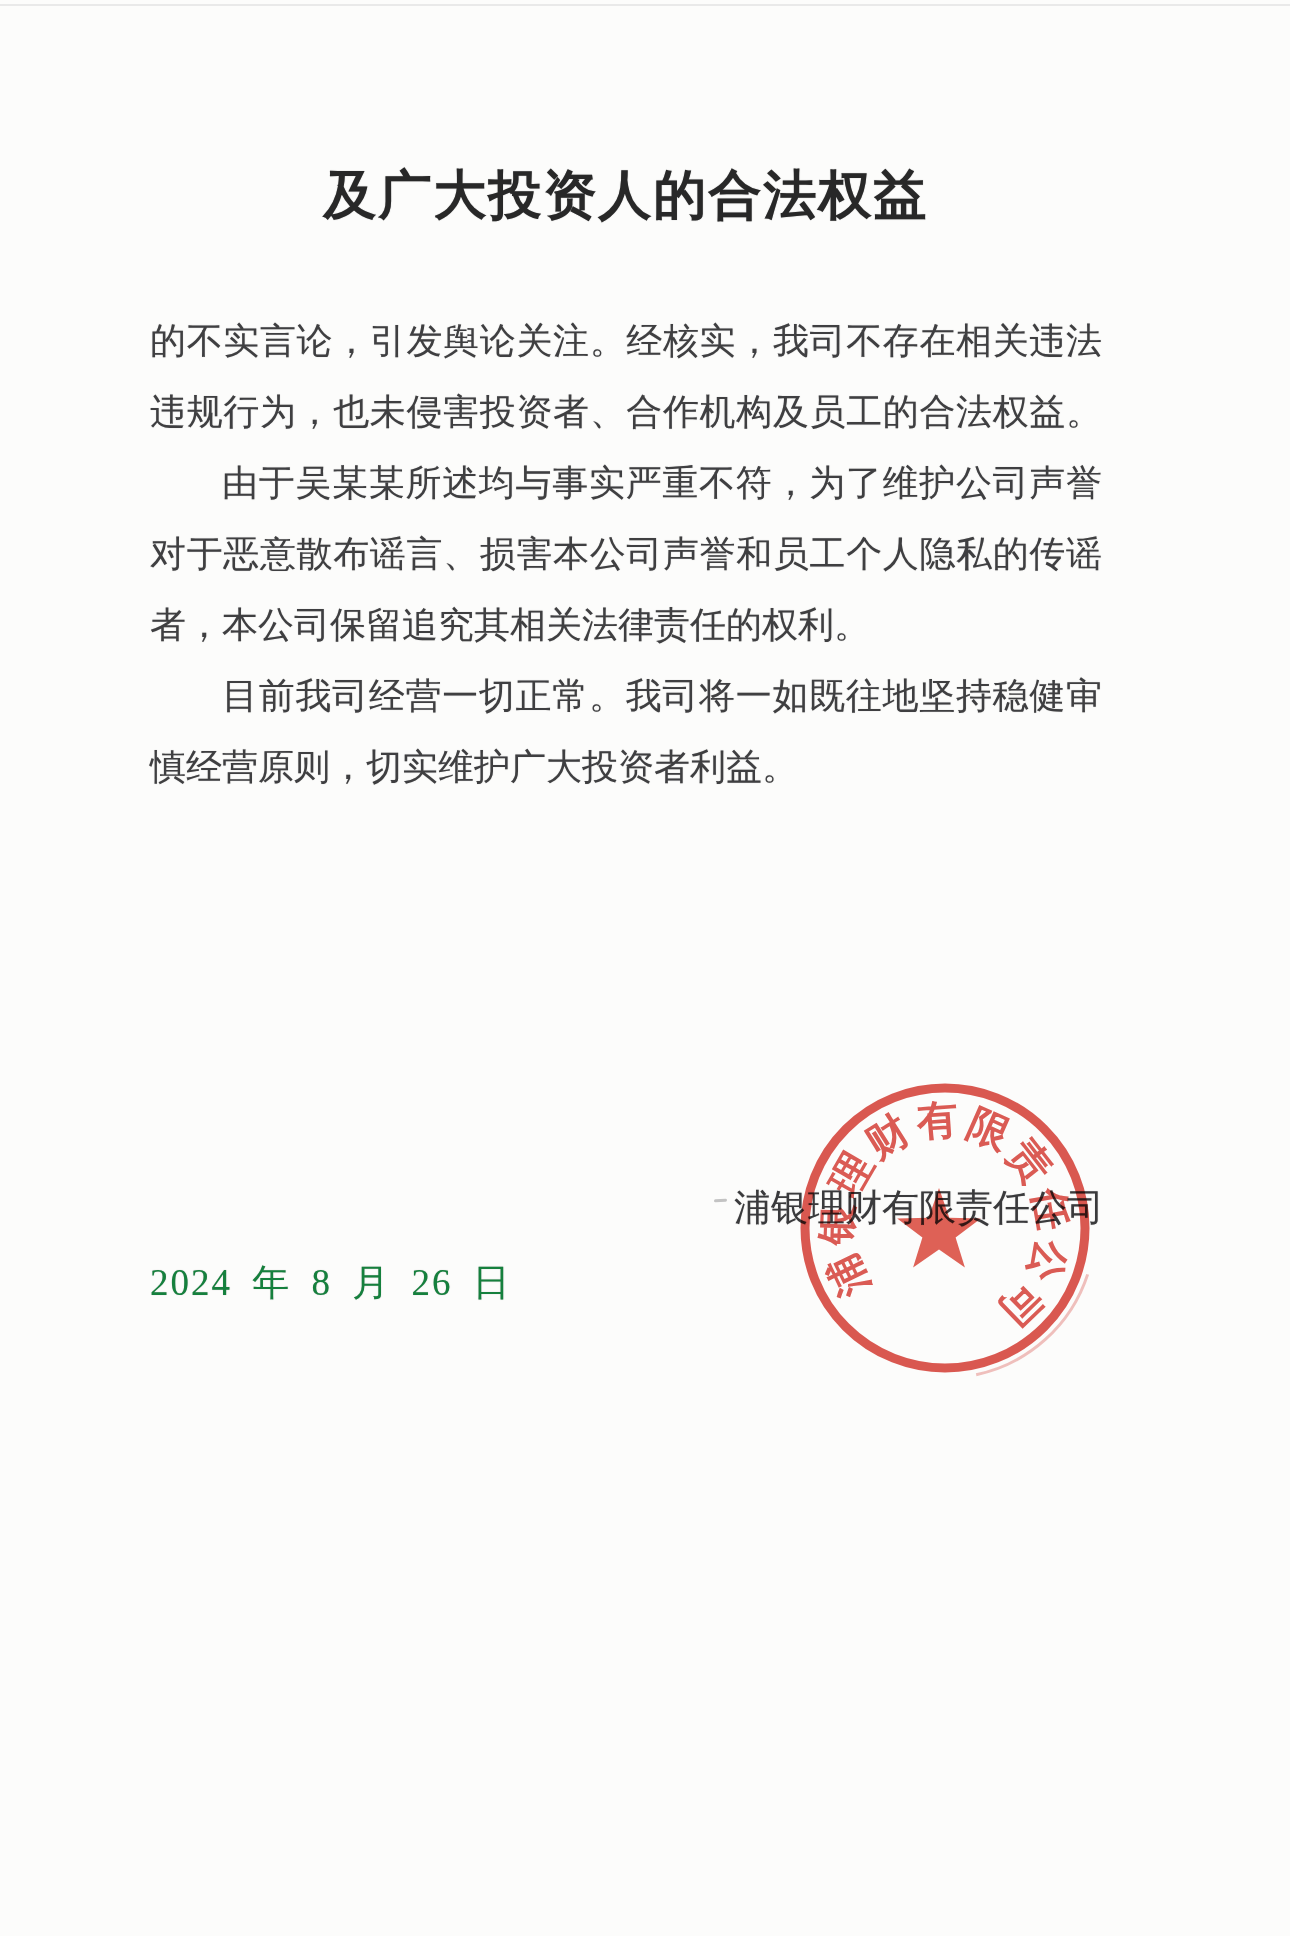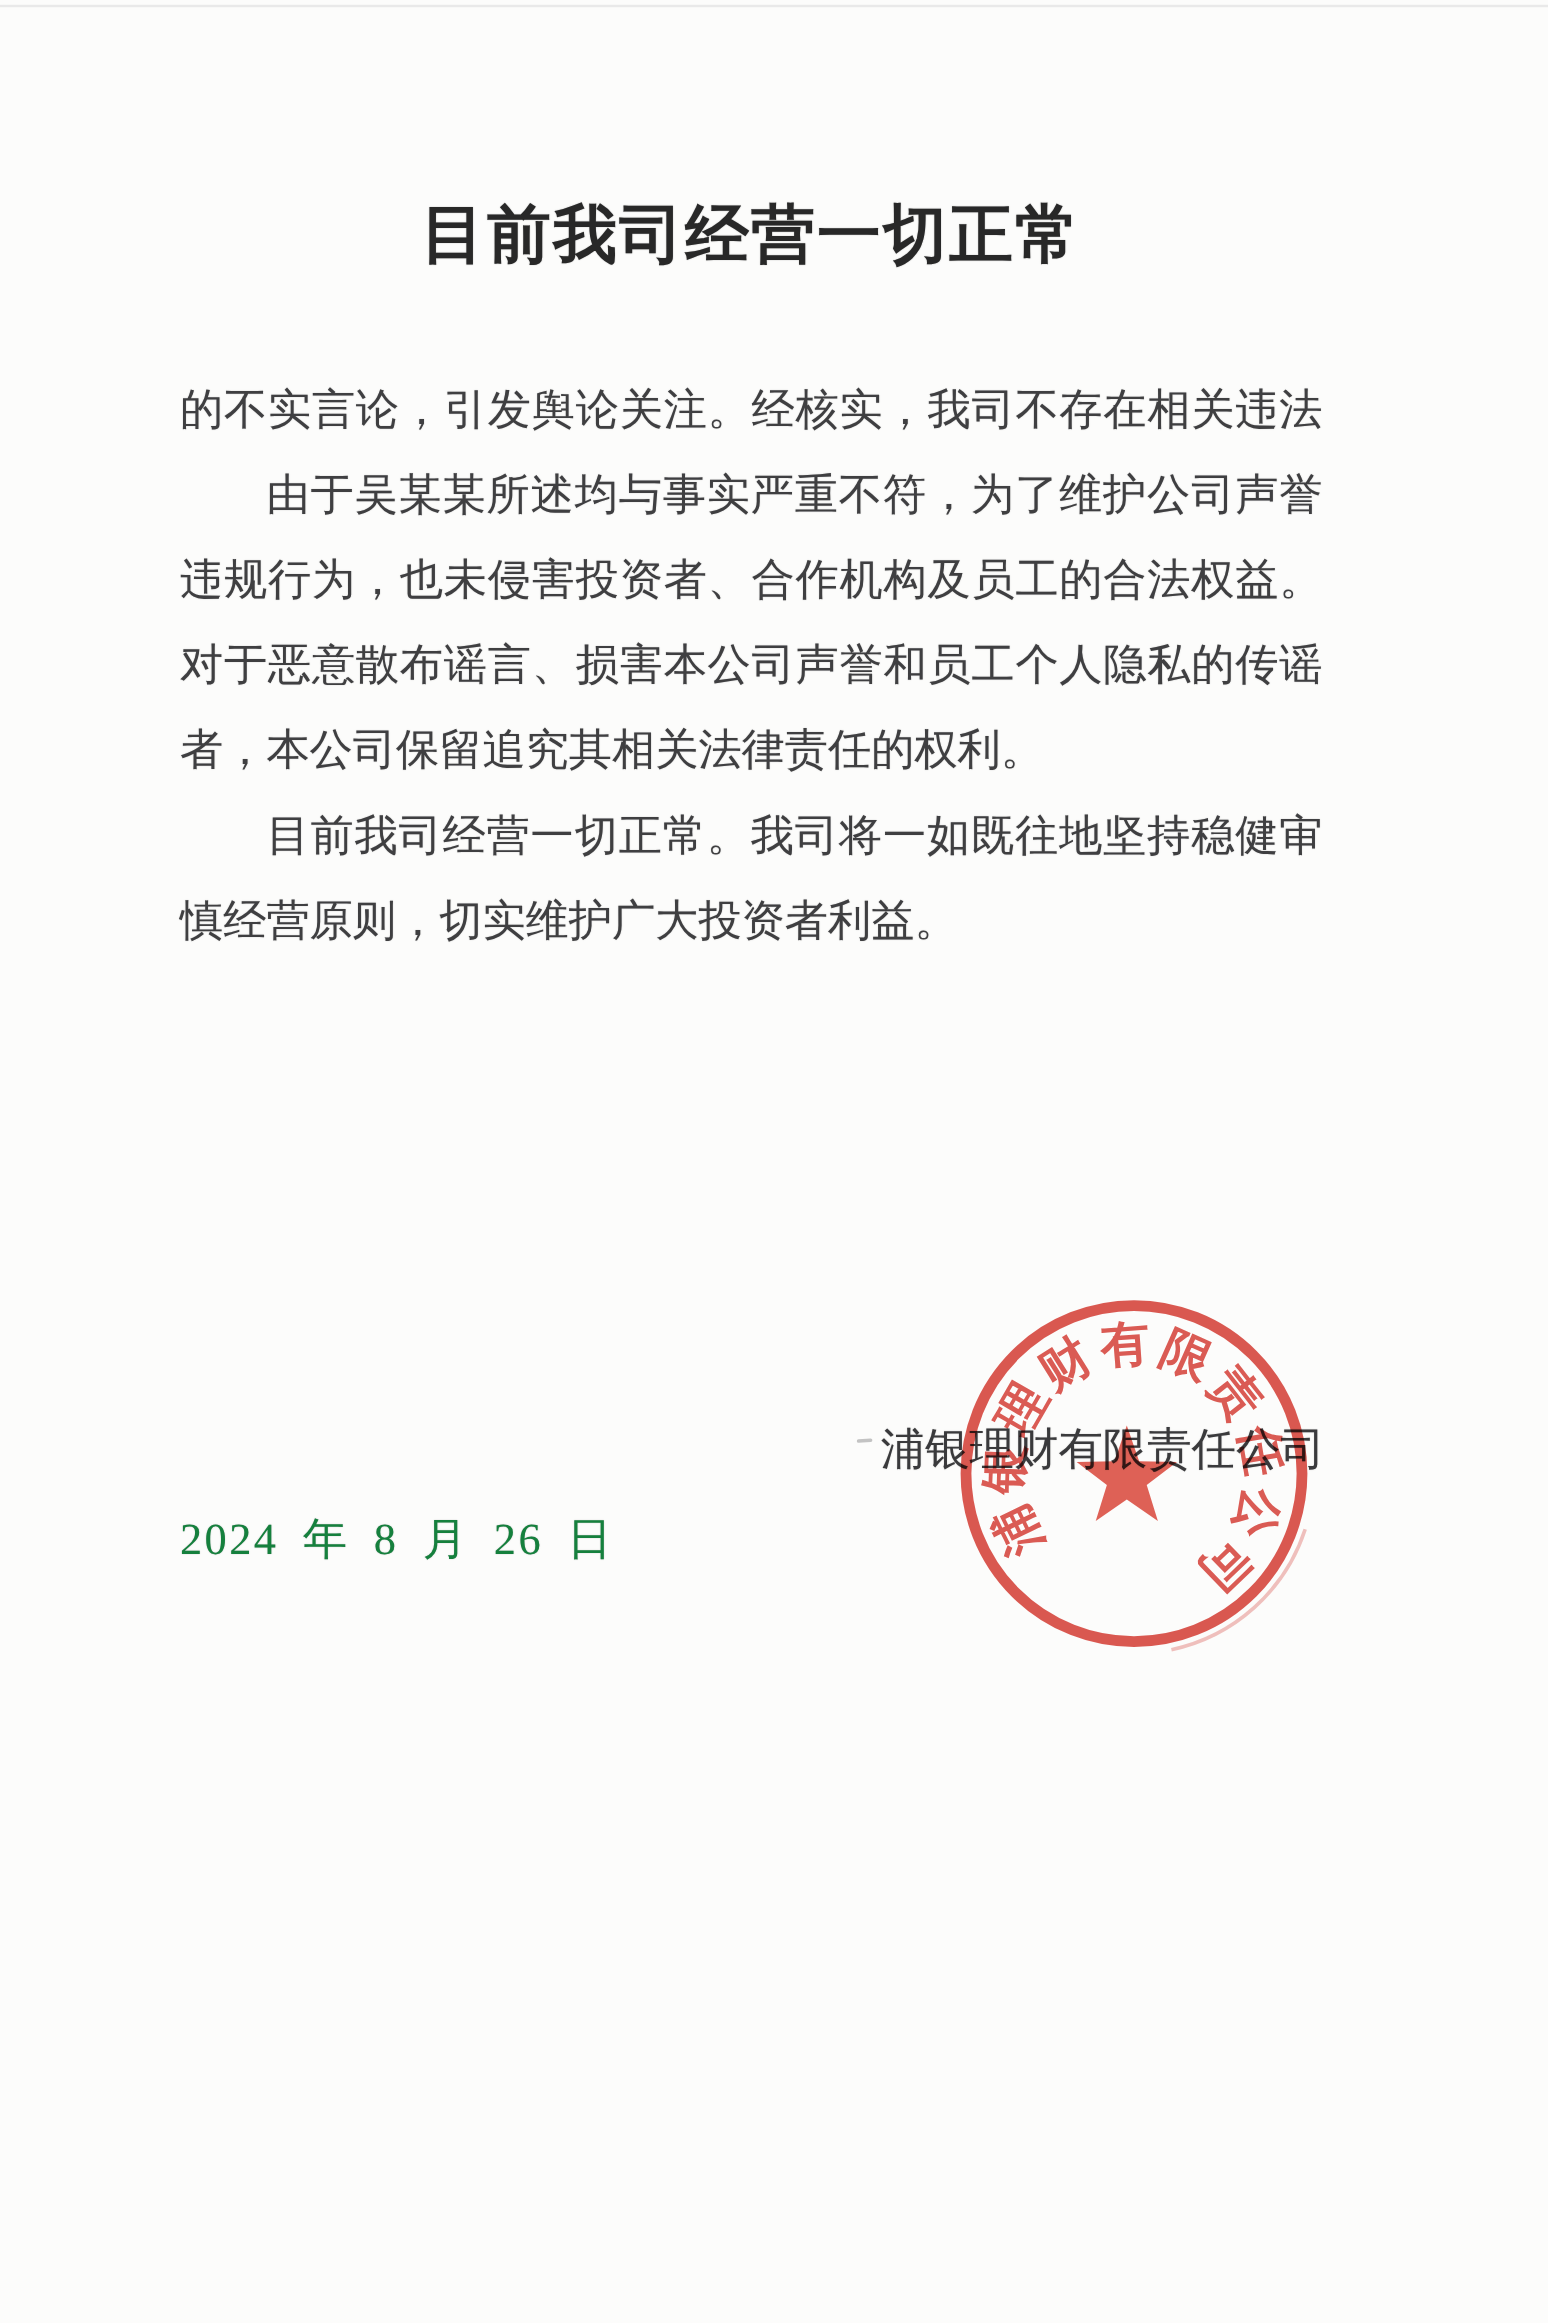--- a/index.html
+++ b/index.html
@@ -108,26 +108,26 @@
     opacity:.93;
   }
 </style>
 </head>
 <body>
 
 <div class="page">
 
   <div class="scan-edge"></div>
 
-  <h1 class="doc-title">目前我司经营一切正常</h1>
+  <h1 class="doc-title">及广大投资人的合法权益</h1>
 
   <div class="body-text" id="body-lines">
       <div class="line justify">的不实言论，引发舆论关注。经核实，我司不存在相关违法</div>
+      <div class="line justify">违规行为，也未侵害投资者、合作机构及员工的合法权益。</div>
       <div class="line justify indent">由于吴某某所述均与事实严重不符，为了维护公司声誉</div>
-      <div class="line justify">违规行为，也未侵害投资者、合作机构及员工的合法权益。</div>
       <div class="line justify">对于恶意散布谣言、损害本公司声誉和员工个人隐私的传谣</div>
       <div class="line no-justify">者，本公司保留追究其相关法律责任的权利。</div>
       <div class="line justify indent">目前我司经营一切正常。我司将一如既往地坚持稳健审</div>
       <div class="line no-justify">慎经营原则，切实维护广大投资者利益。</div>
     </div>
 
   <div class="signature">浦银理财有限责任公司</div>
 
   <div class="date">2024 年 8 月 26 日</div>
 

